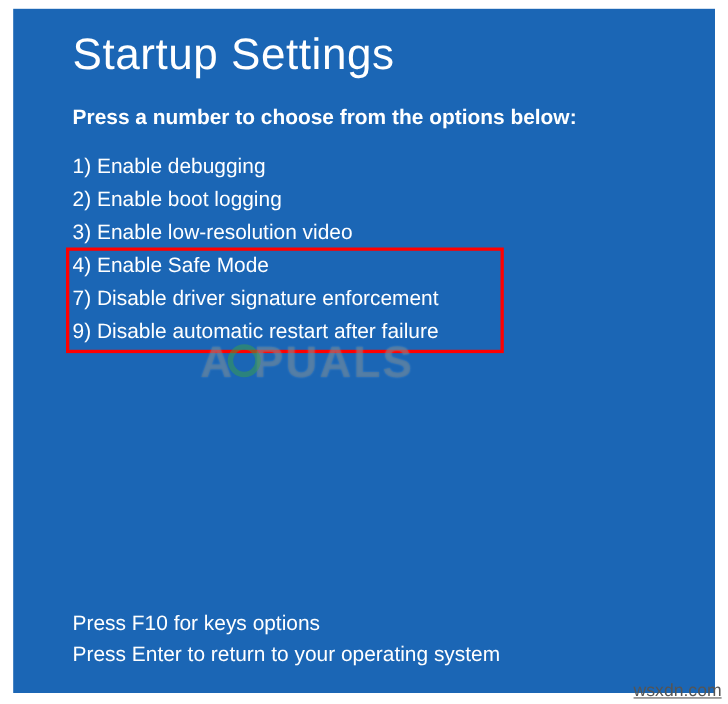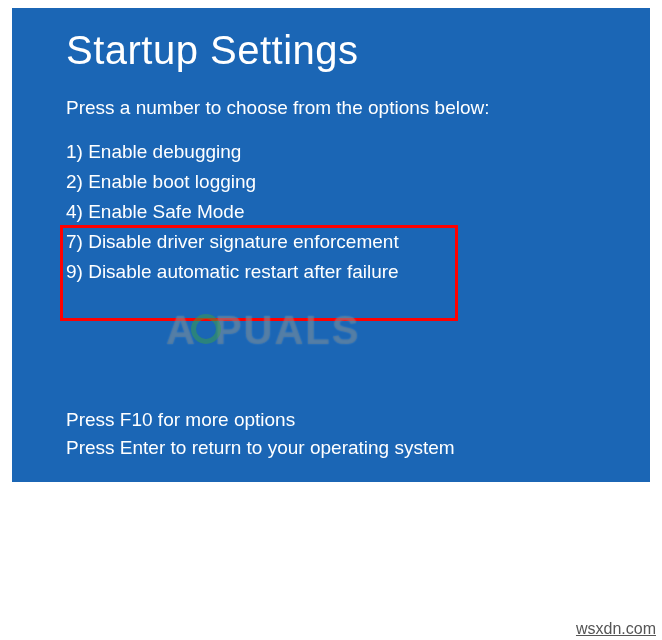--- a/index.html
+++ b/index.html
@@ -8,36 +8,36 @@
       height: 640px;
       background: #ffffff;
       font-family: "Segoe UI Light", "Segoe UI", Arial, sans-serif;
       position: relative;
     }
     .screen {
       position: absolute;
       left: 12px;
       top: 8px;
       width: 638px;
-      height: 474px;
+      height: 622px;
       background: #1b66b5;
       color: #ffffff;
       padding: 20px 38px 20px 54px;
       font-weight: 300;
     }
     .title {
       font-size: 40px;
       font-weight: 300;
       margin-bottom: 24px;
       letter-spacing: 0.5px;
     }
     .subtitle {
       font-size: 19px;
       margin-bottom: 18px;
-      font-weight: 400;
+      font-weight: 700;
     }
     .hint {
       font-size: 14px;
       margin-bottom: 36px;
       font-weight: 300;
     }
     .options {
       position: relative;
       margin-bottom: 28px;
     }
@@ -60,21 +60,21 @@
       bottom: 20px;
       left: 54px;
     }
     .footer-line {
       font-size: 19px;
       line-height: 28px;
       font-weight: 300;
     }
     .watermark {
       position: absolute;
-      left: 154px;
+      left: 170px;
       top: 300px;
       font-family: Arial, sans-serif;
       font-size: 40px;
       font-weight: bold;
       color: rgba(100, 120, 130, 0.45);
       letter-spacing: 2px;
       pointer-events: none;
       text-shadow: 0 0 2px rgba(255,255,255,0.2);
     }
     .wm-logo {
@@ -101,29 +101,30 @@
 </head>
 <body>
 
 <div class="screen">
   <div class="title">Startup Settings</div>
   <div class="subtitle">Press a number to choose from the options below:</div>
 
   <div class="options">
     <div class="opt">1) Enable debugging</div>
     <div class="opt">2) Enable boot logging</div>
+    <div class="opt">3) Enable low-resolution video</div>
     <div class="opt">4) Enable Safe Mode</div>
     <div class="opt">7) Disable driver signature enforcement</div>
     <div class="opt">9) Disable automatic restart after failure</div>
     <div class="highlight-box"></div>
   </div>
 
   <div class="watermark">
     <span>A</span><span class="wm-logo"></span><span>PUALS</span>
   </div>
 
   <div class="footer">
-    <div class="footer-line">Press F10 for more options</div>
+    <div class="footer-line">Press F10 for keys options</div>
     <div class="footer-line">Press Enter to return to your operating system</div>
   </div>
 </div>
 
 <div class="attribution">wsxdn.com</div>
 
 </body></html>

